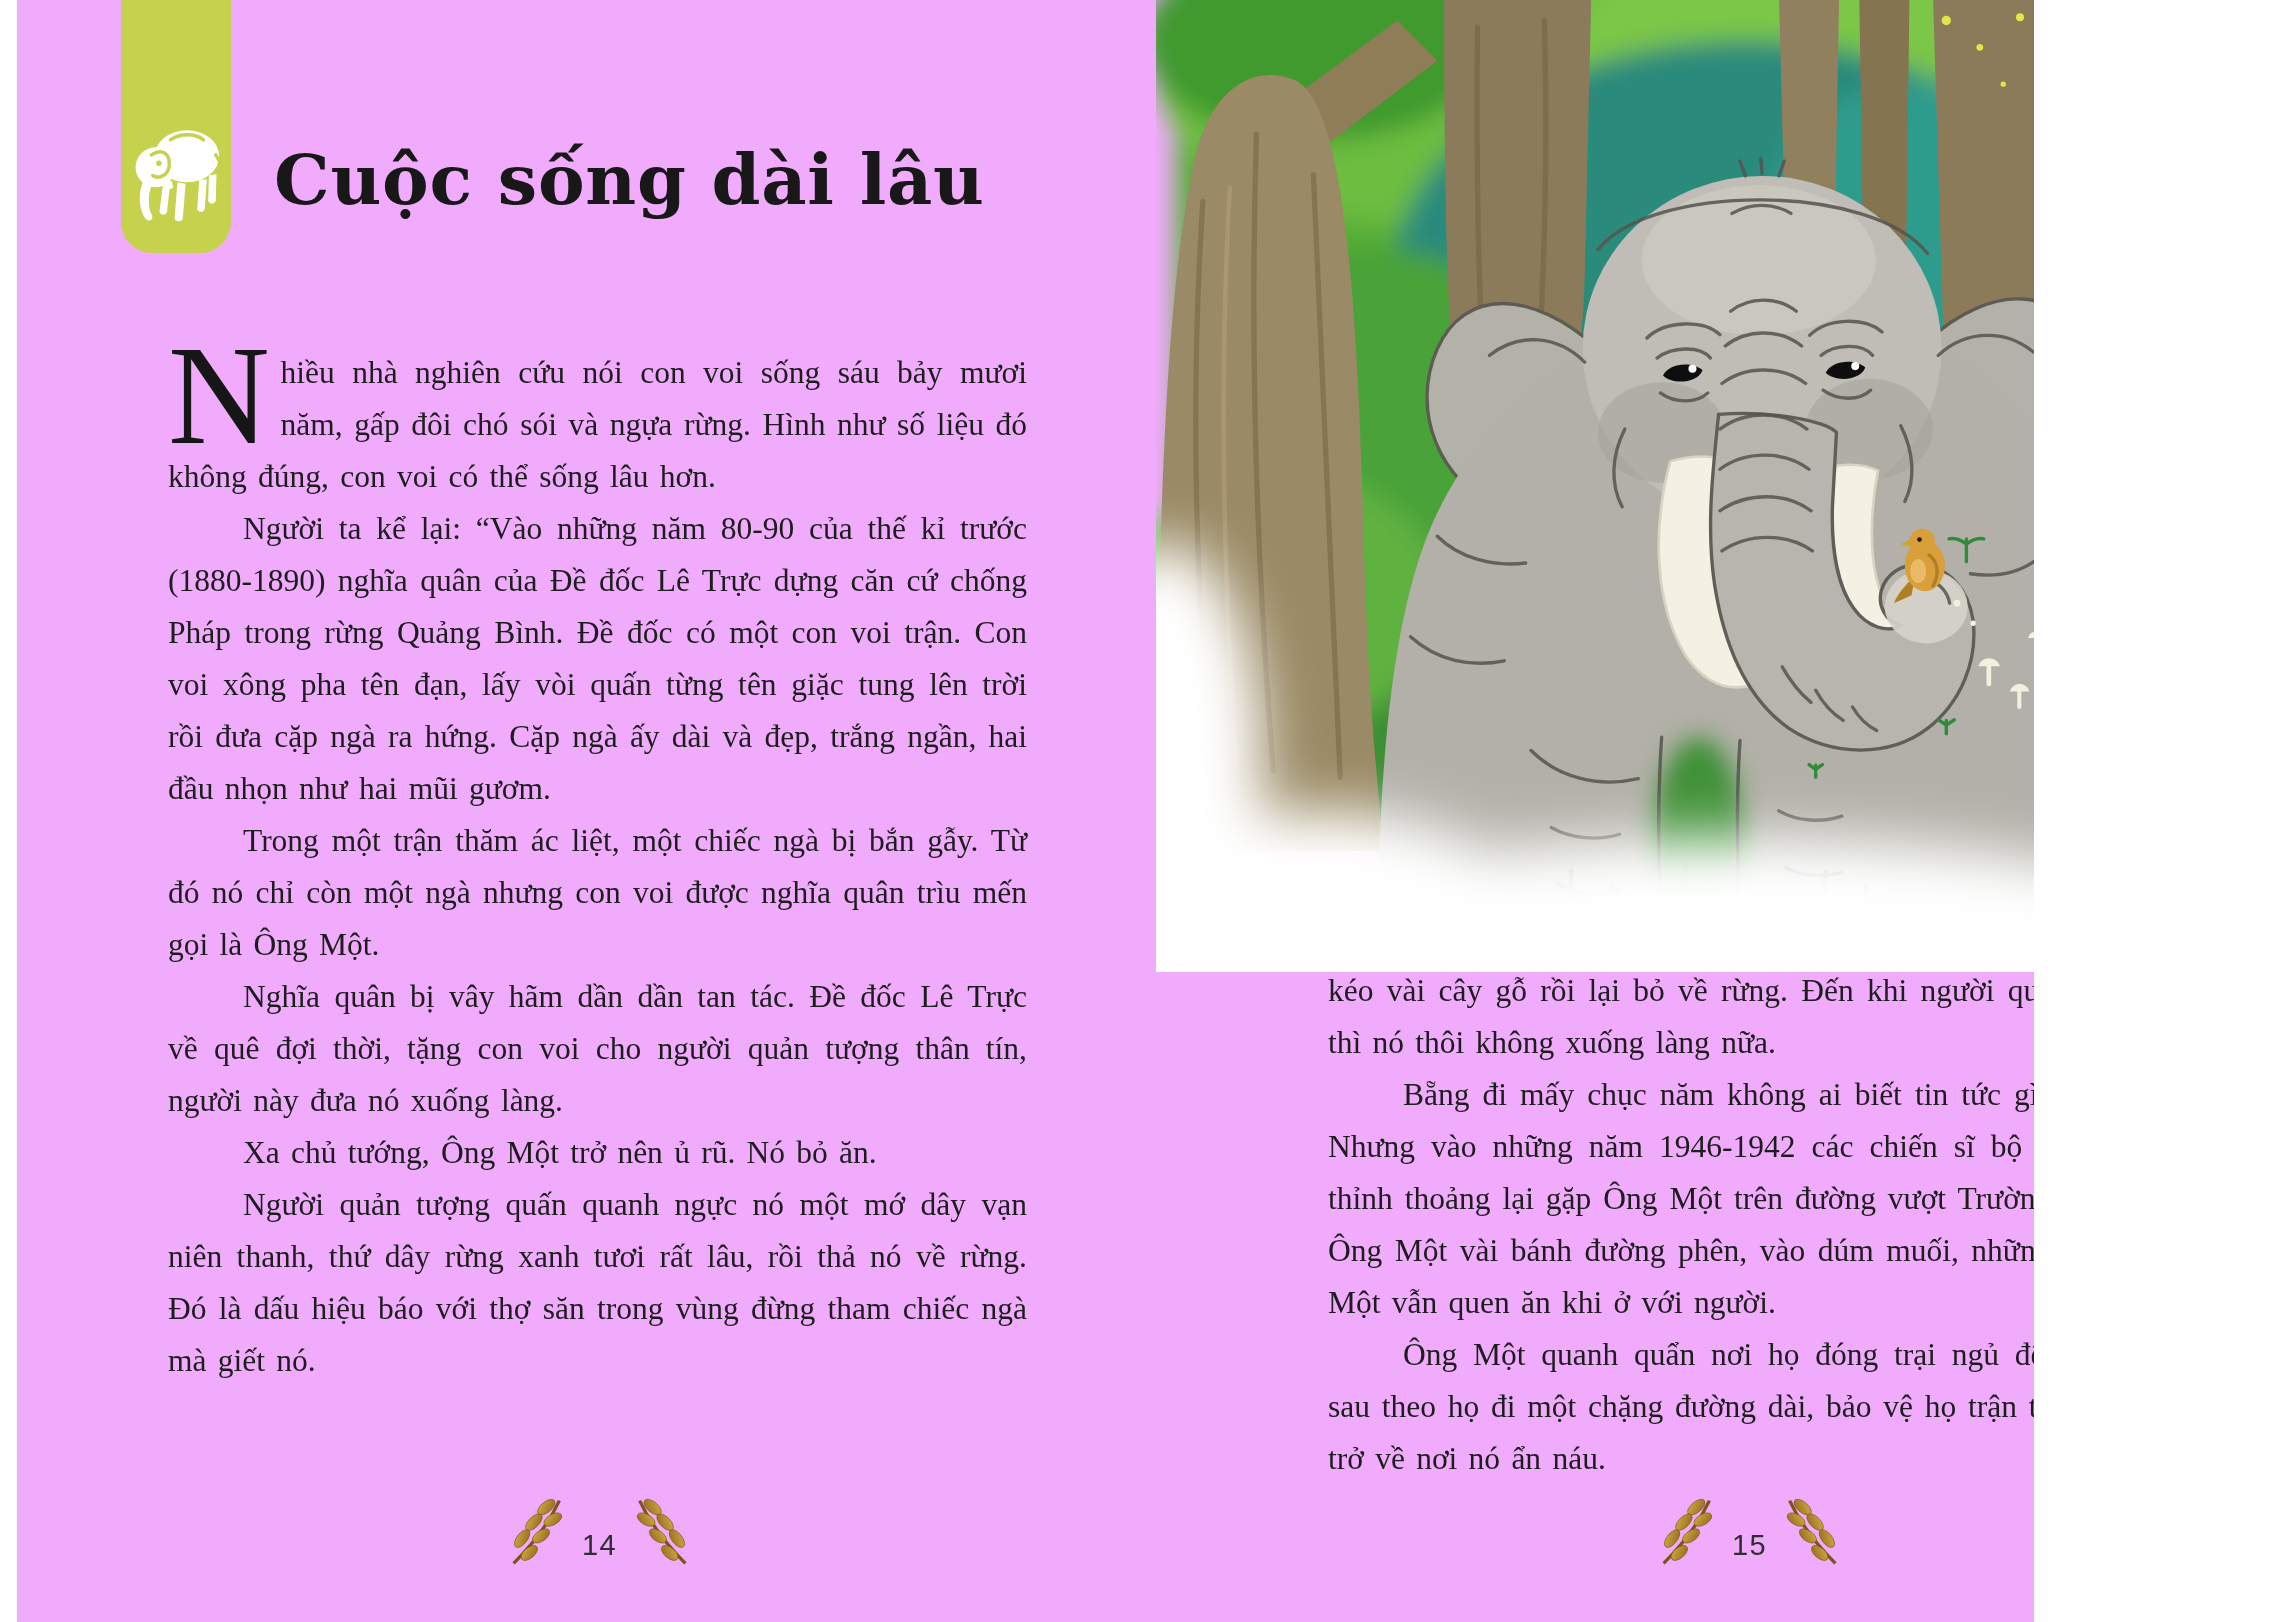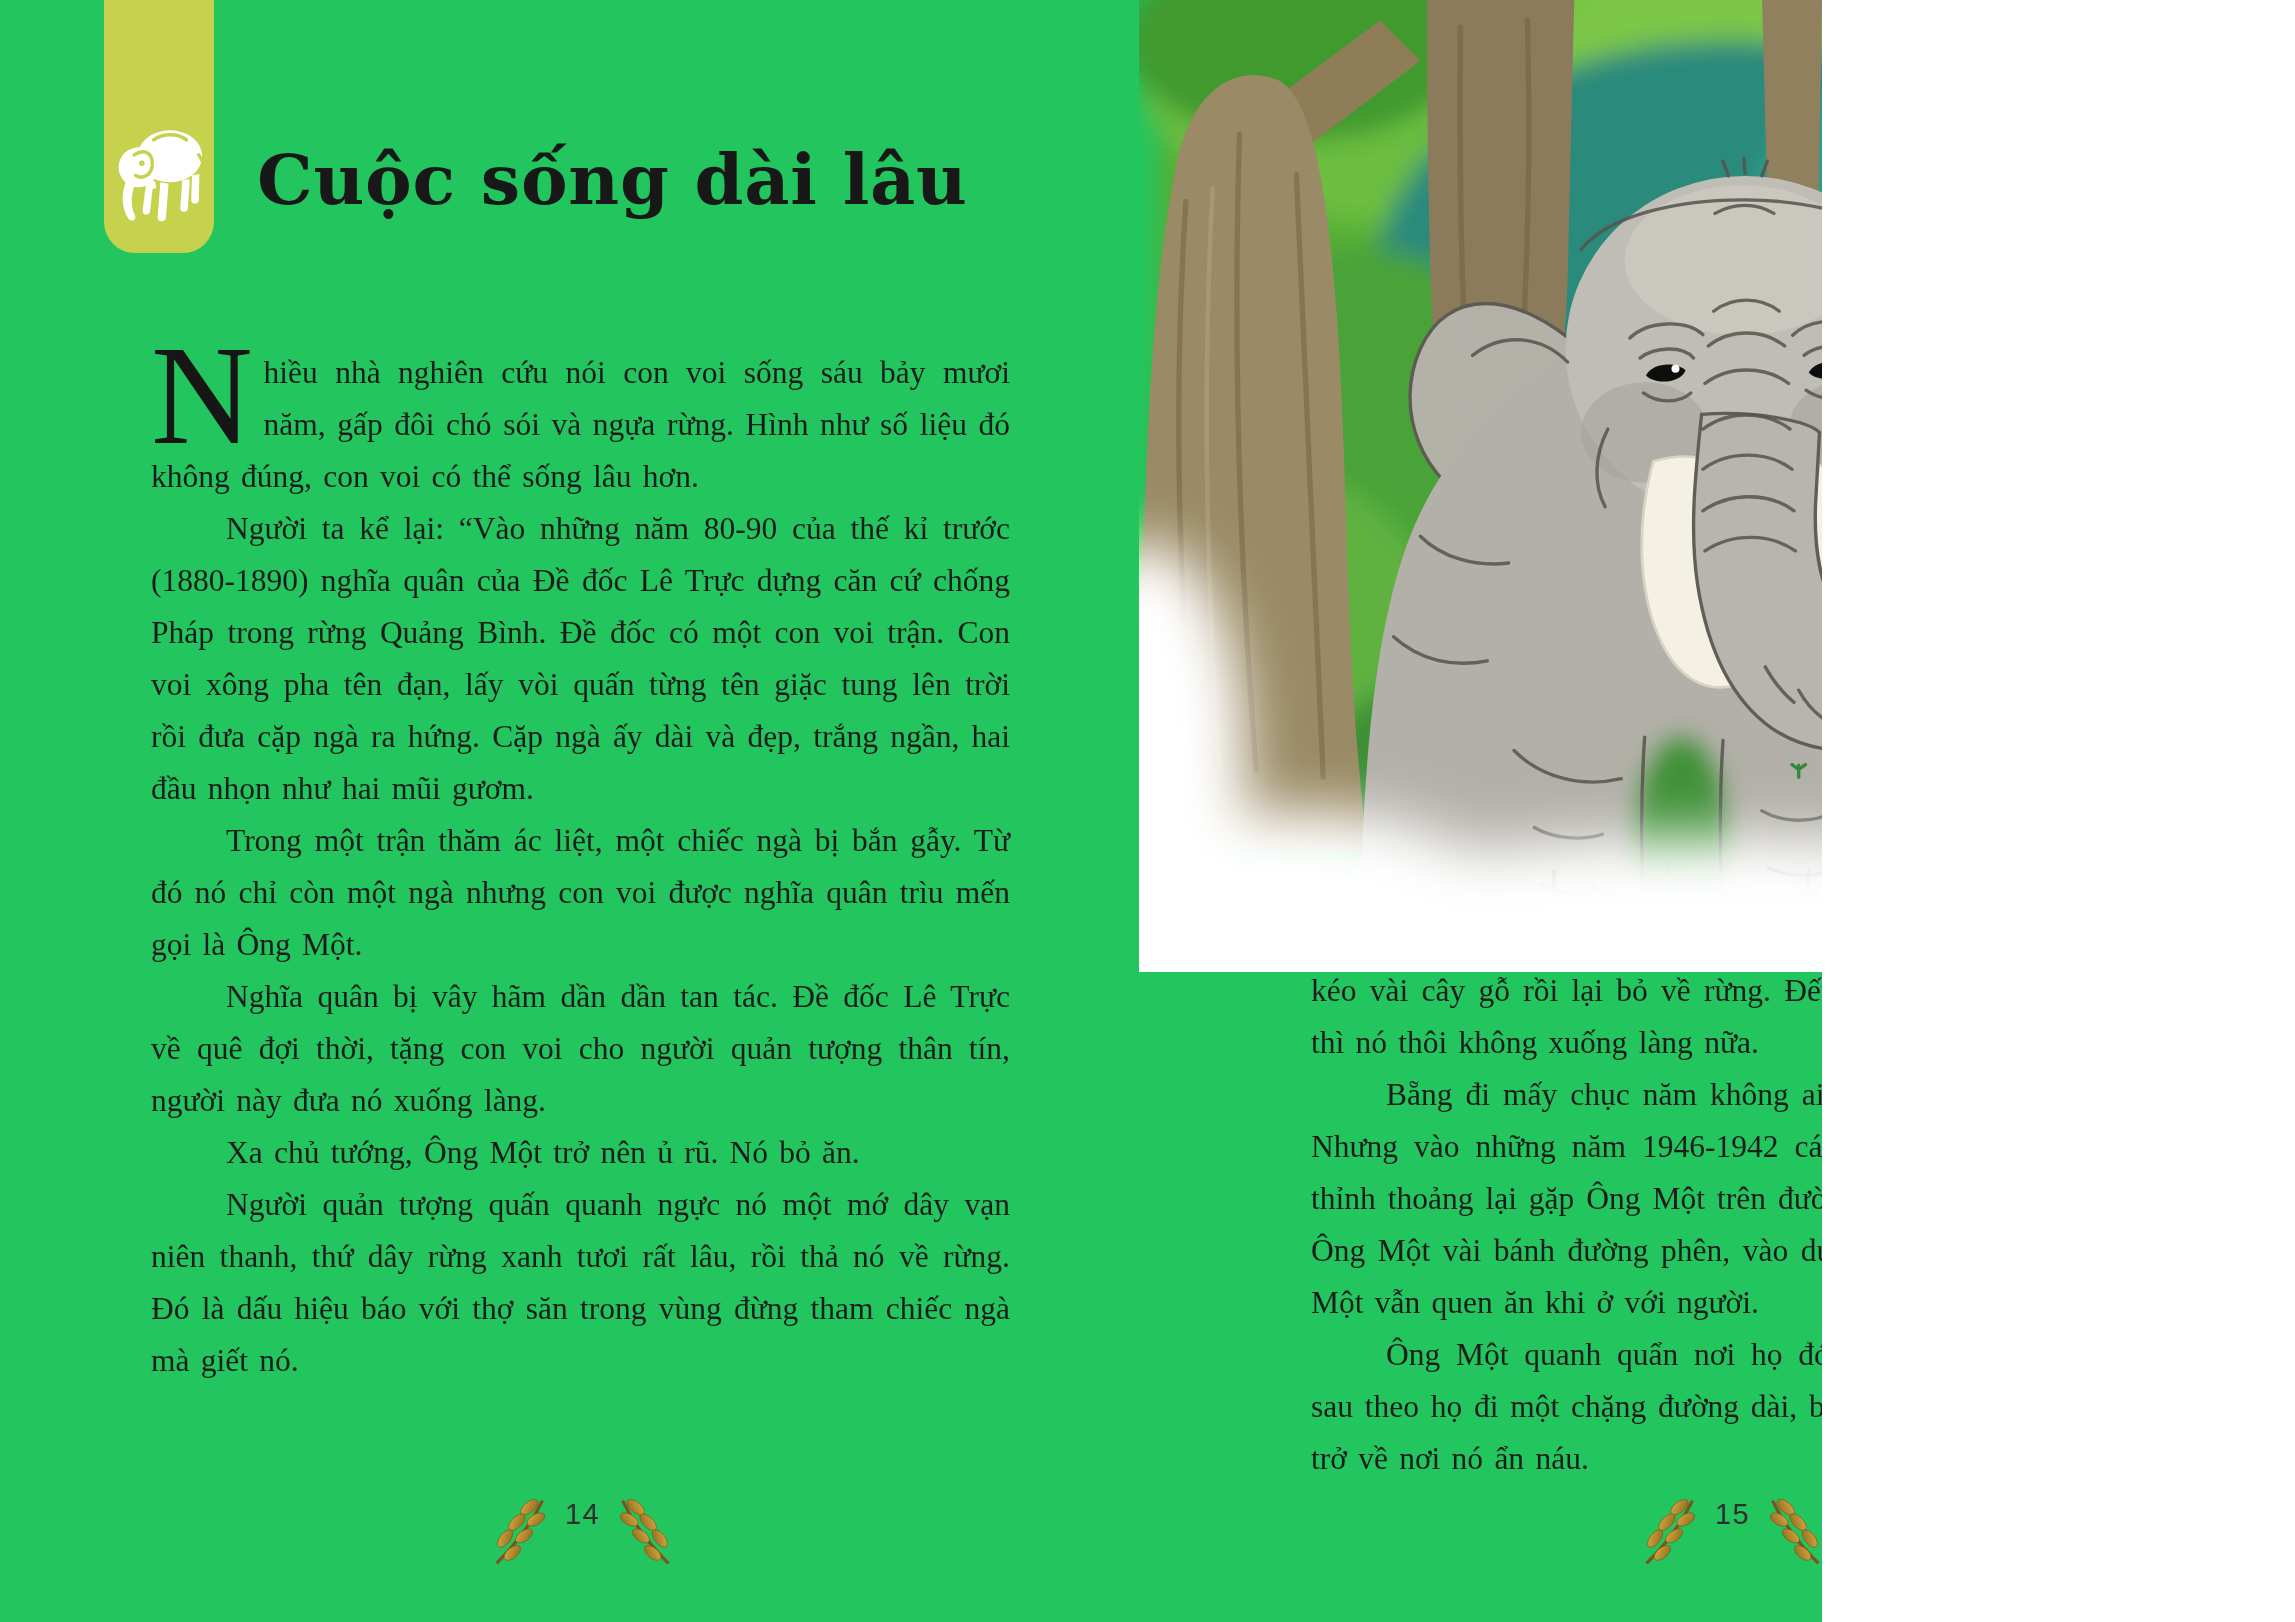--- a/index.html
+++ b/index.html
@@ -1,32 +1,32 @@
 <!DOCTYPE html>
 <html style="font-size:10.7px"><head>
 <meta charset="utf-8">
 <style>
   html,body{margin:0;padding:0;background:#ffffff;}
-  .spread{position:relative;width:1822px;height:1623px;background:#22c55e;overflow:hidden;
-          font-family:"Liberation Serif", serif;color:#1d1d1d;}
+  .spread{position:relative;width:2017px;height:1623px;background:#f0abfc;overflow:hidden;
+          font-family:"Liberation Serif", serif;color:#1d1d1d;margin-left:17px;}
   
   .chapter-tab{position:absolute;left:104px;top:0;width:110px;height:253px;
                background:#c6d14e;border-radius:0 0 31px 31px;}
   .chapter-tab svg{position:absolute;left:6.7px;top:113px;width:96px;height:114px;}
   .title{position:absolute;left:257px;top:138px;margin:0;font-family:"DejaVu Serif", serif;
          font-weight:600;font-size:70px;letter-spacing:0.7px;color:#181818;white-space:nowrap;}
   .col{position:absolute;text-align:justify;font-size:31.5px;line-height:52px;word-spacing:3.4px;}
   .col p{margin:0;}
   .col p.ind{text-indent:75px;}
   .col-left{left:151px;top:347px;width:859px;}
   .col-right{left:1311px;top:965px;width:894px;}
   .dropcap{float:left;font-size:141px;line-height:103px;height:101px;
            margin:-2.7px 10.7px 0 0;font-weight:400;color:#161616;}
   
-  .footer{position:absolute;top:1498px;display:flex;align-items:flex-start;gap:16px;}
+  .footer{position:absolute;top:1498px;display:flex;align-items:flex-end;gap:16px;}
   .footer-left{left:490px;}
   .footer-right{left:1640px;}
   .sprig{width:59px;height:68px;}
   .pagenum{font-family:"Liberation Sans", sans-serif;font-size:29px;color:#2e2e2e;
            letter-spacing:1.3px;padding-bottom:4px;}
   
   .illustration{position:absolute;left:1139px;top:0;width:1156px;height:972px;}
   .illustration svg{width:100%;height:100%;display:block;}
 </style>
 </head>

